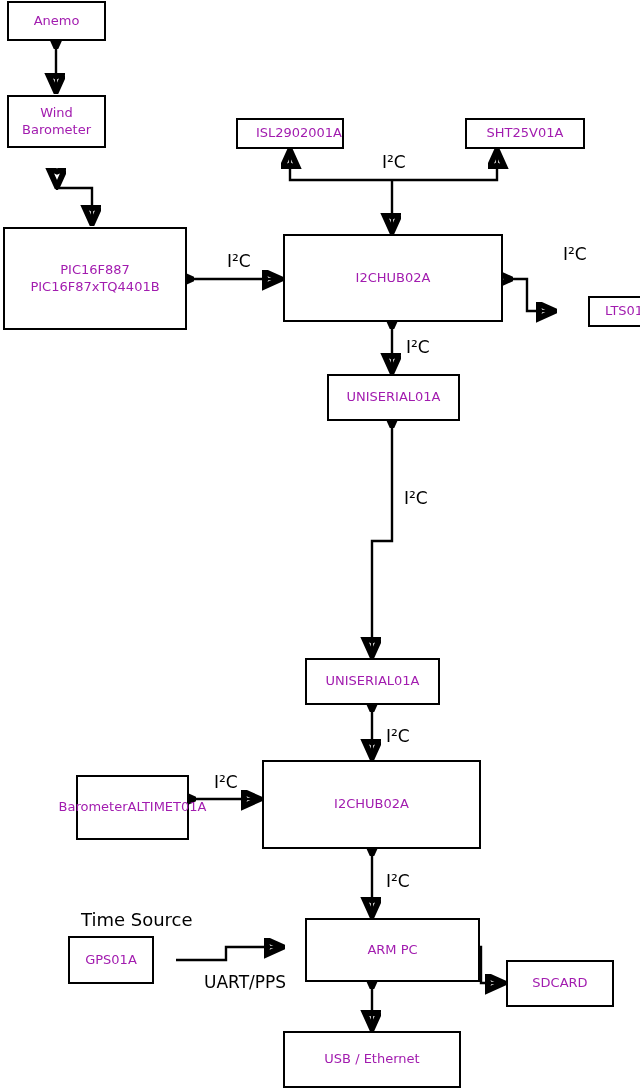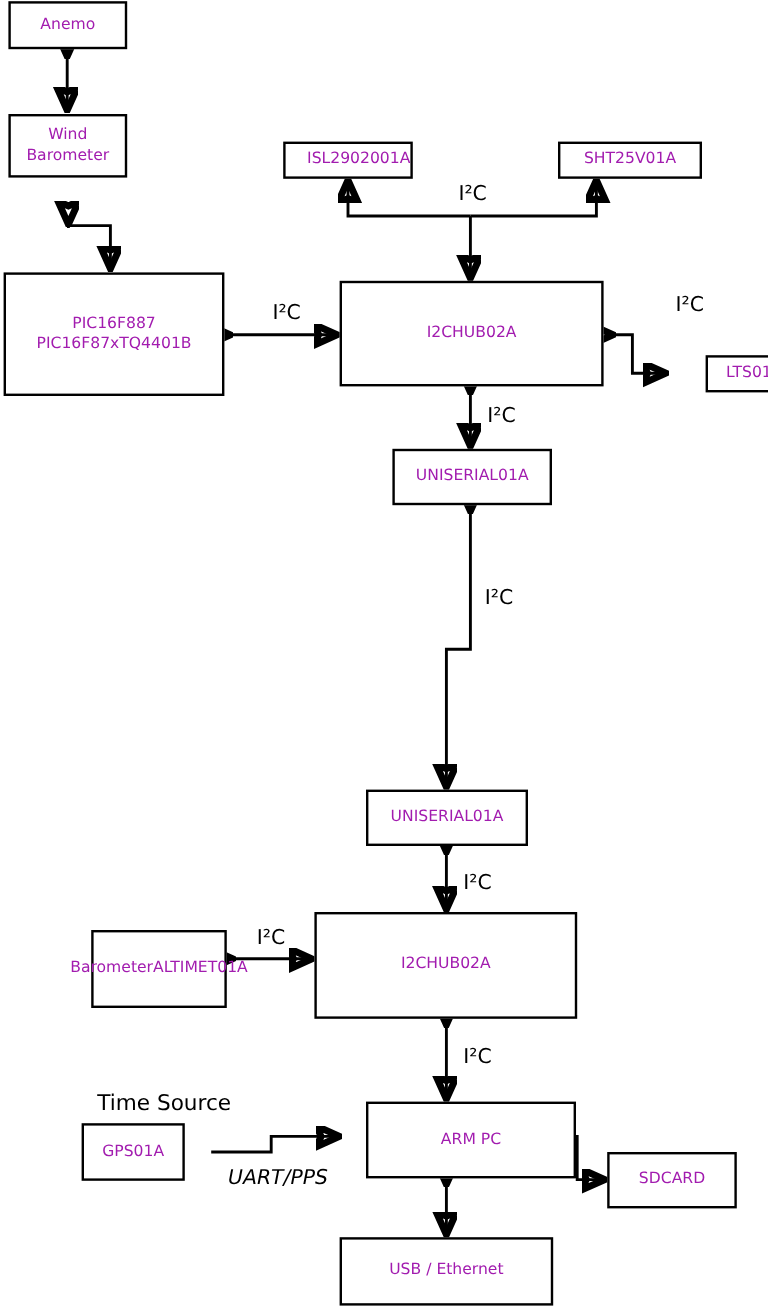--- a/index.html
+++ b/index.html
@@ -173,15 +173,15 @@
   <div class="edge-label" style="left:406px; top:337px;">I²C</div>
 
   <div class="edge-label" style="left:404px; top:488px;">I²C</div>
 
   <div class="edge-label" style="left:386px; top:726px;">I²C</div>
 
   <div class="edge-label" style="left:214px; top:772px;">I²C</div>
 
   <div class="edge-label" style="left:386px; top:871px;">I²C</div>
 
-  <div class="edge-label" style="left:190px; top:972px;font-style:italic;">UART/PPS</div>
+  <div class="edge-label" style="left:204px; top:972px;">UART/PPS</div>
 
 </div>
 
 </body></html>

